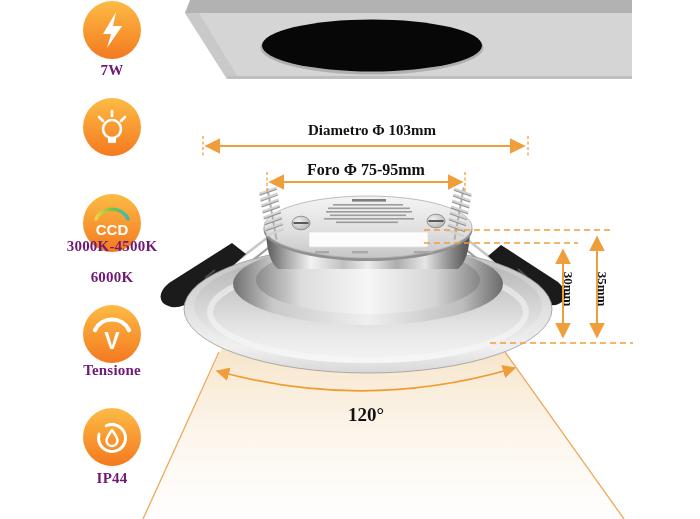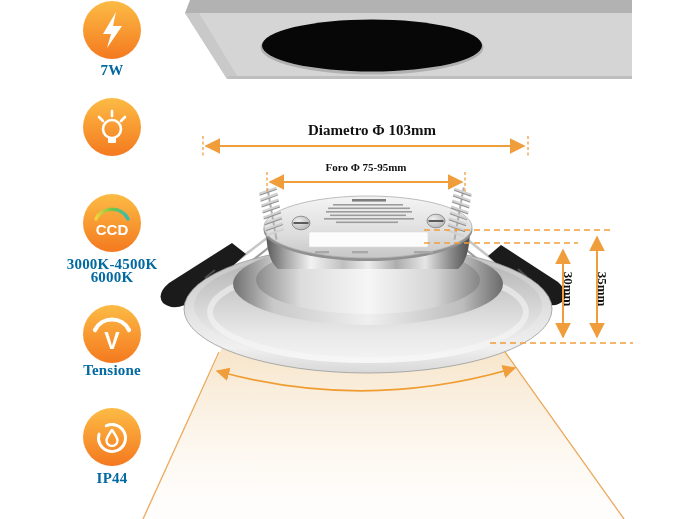--- a/index.html
+++ b/index.html
@@ -2,21 +2,21 @@
 <html><head>
 <meta charset="utf-8">
 <style>
   * { margin:0; padding:0; box-sizing:border-box; }
   html,body { background:#ffffff; }
   body { width:700px; height:519px; font-family:"Liberation Serif", serif; overflow:hidden; }
   .stage { position:relative; width:700px; height:519px; background:#fff; }
   svg.scene { position:absolute; left:0; top:0; }
   .spec-icon { position:absolute; left:83px; width:58px; height:58px; }
   .spec-label { position:absolute; left:22px; width:180px; text-align:center;
-                font-weight:700; font-size:15px; color:#0369a1; letter-spacing:.2px; }
+                font-weight:700; font-size:15px; color:#701a75; letter-spacing:.2px; }
   .dim-label { position:absolute; font-weight:700; color:#111; text-align:center; white-space:nowrap; }
   .vlabel { transform:rotate(90deg); font-size:13px; width:44px; }
 </style>
 </head>
 <body>
 
 <div class="stage">
 
   <svg class="scene" width="700" height="519" viewBox="0 0 700 519">
     <defs>
@@ -244,21 +244,21 @@
       <linearGradient id="rainbow" x1="0" y1="0" x2="1" y2="0">
         <stop offset="0" stop-color="#F5D33C"></stop>
           <stop offset="0.5" stop-color="#6FC64B"></stop>
         <stop offset="1" stop-color="#3FB9B0"></stop>
         </linearGradient>
     </defs>
     <circle cx="29" cy="29" r="29" fill="url(#og3)"></circle>
     <path d="M13,25 A18,18 0 0 1 45,25" stroke="url(#rainbow)" stroke-width="3.6" fill="none" stroke-linecap="round"></path>
     <text x="29" y="41" text-anchor="middle" font-family="Liberation Sans, sans-serif" font-weight="bold" font-size="15" fill="#ffffff">CCD</text>
   </svg>
-  <div class="spec-label" style="top:256px">3000K-4500K</div>
+  <div class="spec-label" style="top:238px">3000K-4500K</div>
   <div class="spec-label" style="top:269px">6000K</div>
 
   <svg class="spec-icon" style="top:305px" viewBox="0 0 58 58">
     <defs>
         <linearGradient id="og4" x1="0" y1="0" x2="0" y2="1">
       <stop offset="0" stop-color="#FCBB45"></stop>
           <stop offset="1" stop-color="#F4791F"></stop>
         </linearGradient>
       </defs>
     <circle cx="29" cy="29" r="29" fill="url(#og4)"></circle>
@@ -275,17 +275,18 @@
         </linearGradient>
       </defs>
     <circle cx="29" cy="29" r="29" fill="url(#og5)"></circle>
     <circle cx="29" cy="30" r="13.5" fill="none" stroke="#ffffff" stroke-width="3" stroke-dasharray="73 12" transform="rotate(-115 29 30)" stroke-linecap="round"></circle>
     <path d="M29,22 C25.5,27 23.5,29.8 23.5,32.5 a5.5,5.5 0 0 0 11,0 C34.5,29.8 32.5,27 29,22 Z" fill="none" stroke="#ffffff" stroke-width="2.4" stroke-linejoin="round"></path>
     <circle cx="30.5" cy="16.5" r="1.8" fill="#ffffff"></circle>
   </svg>
   <div class="spec-label" style="top:470px">IP44</div>
 
   <div class="dim-label" style="left:252px; top:122px; width:240px; font-size:15px">Diametro Φ 103mm</div>
-  <div class="dim-label" style="left:256px; top:161px; width:220px; font-size:11px">Foro Φ 75-95mm</div>
+  <div class="dim-label" style="left:256px; top:161px; width:220px; font-size:16px">Foro Φ 75-95mm</div>
   <div class="dim-label vlabel" style="left:546px; top:281px">30mm</div>
   <div class="dim-label vlabel" style="left:580px; top:281px">35mm</div>
+  <div class="dim-label" style="left:316px; top:404px; width:100px; font-size:19px">120°</div>
 
 </div>
 
 </body></html>

